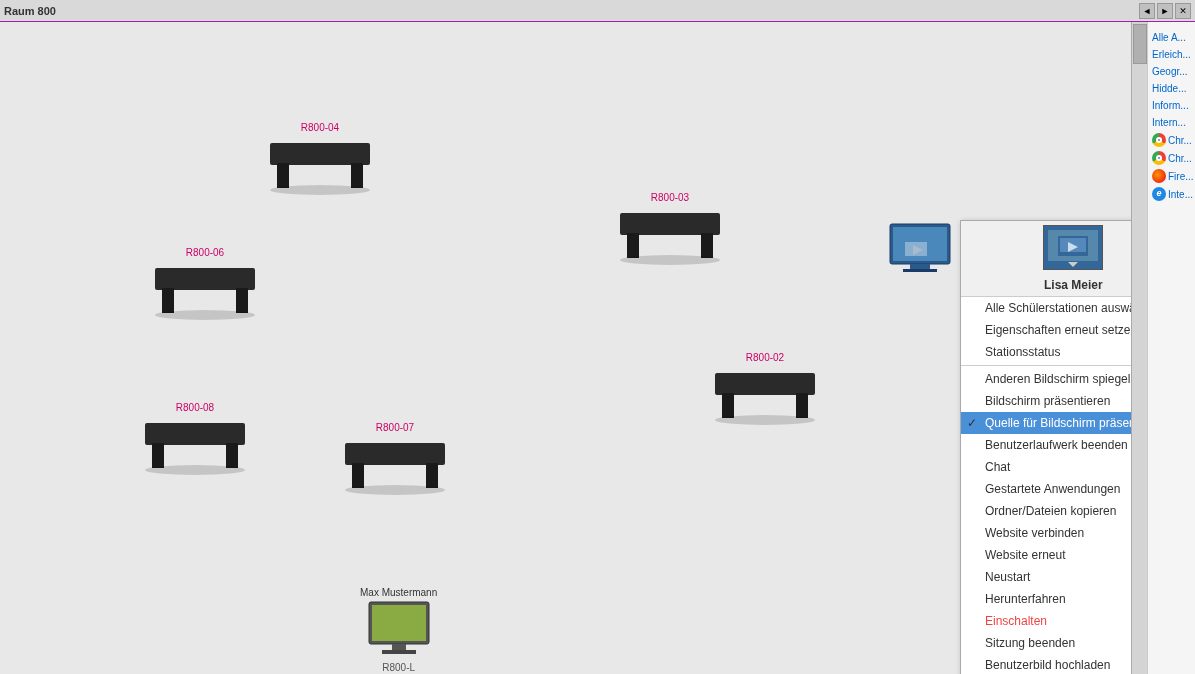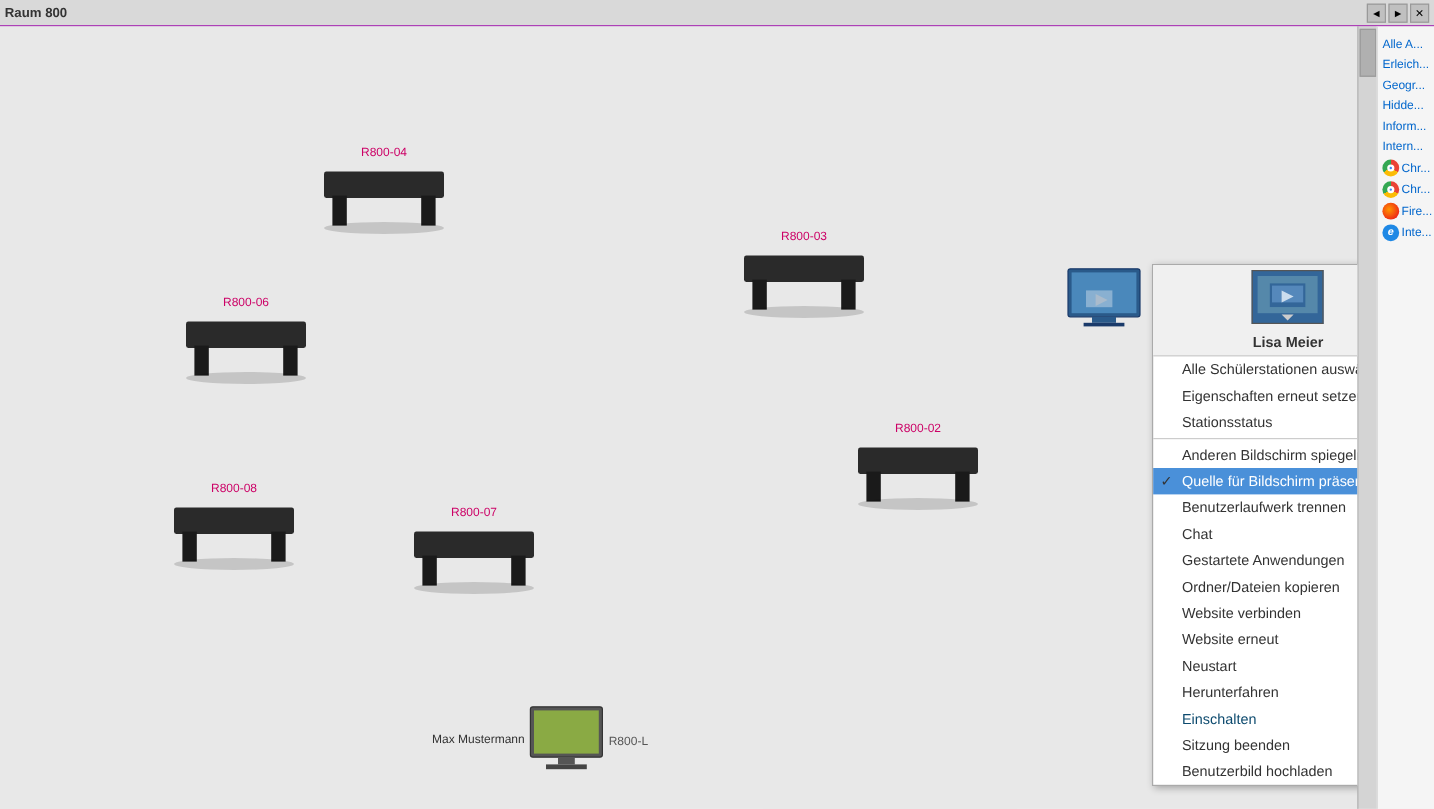--- a/index.html
+++ b/index.html
@@ -55,21 +55,21 @@
     .desk-item {
       position: absolute; display: flex; flex-direction: column; align-items: center;
     }
     .desk-label {
       font-size: 10px; color: #cc0066; margin-bottom: 2px;
     }
     .desk-svg { display: block; }
 
     
     .station-item {
-      position: absolute; display: flex; flex-direction: row; align-items: center;
+      position: absolute; display: flex; flex-direction: column; align-items: center;
     }
     .station-label-top { font-size: 10px; color: #333; margin-bottom: 2px; }
     .station-label-bottom { font-size: 10px; color: #555; margin-top: 2px; }
 
     
     .context-menu {
       position: absolute; background: white; border: 1px solid #aaa;
       box-shadow: 2px 2px 6px rgba(0,0,0,0.3); z-index: 100; min-width: 200px;
     }
     .context-menu-header {
@@ -88,21 +88,21 @@
       position: absolute; bottom: 2px; left: 50%; transform: translateX(-50%);
       width: 0; height: 0; border-left: 5px solid transparent; border-right: 5px solid transparent;
       border-top: 5px solid #ccc;
     }
     .ctx-user-name { font-size: 12px; font-weight: bold; color: #333; }
     .ctx-item {
       padding: 4px 20px 4px 24px; cursor: pointer; color: #333; font-size: 12px;
       position: relative; white-space: nowrap;
     }
     .ctx-item.highlighted { background: #4a90d9; color: white; }
-    .ctx-item.disabled { color: #0c4a6e; cursor: default; }
+    .ctx-item.disabled { color: #ef4444; cursor: default; }
     .ctx-check {
       position: absolute; left: 6px; top: 50%; transform: translateY(-50%);
       font-size: 12px; color: #333;
     }
     .ctx-separator { height: 1px; background: #ccc; margin: 2px 0; }
   </style>
 </head>
 <body>
 
 <div class="titlebar">
@@ -153,22 +153,23 @@
           <div class="ctx-thumbnail-arrow"></div>
         </div>
         <span class="ctx-user-name">Lisa Meier</span>
       </div>
       <div id="ctx-items-container">
           <div class="ctx-item">Alle Schülerstationen auswählen</div>
           <div class="ctx-item">Eigenschaften erneut setzen</div>
           <div class="ctx-item">Stationsstatus</div>
           <div class="ctx-separator"></div>
           <div class="ctx-item">Anderen Bildschirm spiegeln</div>
+          <div class="ctx-item">Bildschirm präsentieren</div>
           <div class="ctx-item highlighted" style="position: relative;"><span class="ctx-check">✓</span>Quelle für Bildschirm präsentieren</div>
-          <div class="ctx-item">Benutzerlaufwerk trennen</div>
+          <div class="ctx-item">Benutzerlaufwerk beenden</div>
           <div class="ctx-item">Chat</div>
           <div class="ctx-item">Gestartete Anwendungen</div>
           <div class="ctx-item">Ordner/Dateien kopieren</div>
           <div class="ctx-item">Website verbinden</div>
           <div class="ctx-item">Website erneut</div>
           <div class="ctx-item">Neustart</div>
           <div class="ctx-item">Herunterfahren</div>
           <div class="ctx-item disabled">Einschalten</div>
           <div class="ctx-item">Sitzung beenden</div>
           <div class="ctx-item">Benutzerbild hochladen</div>

